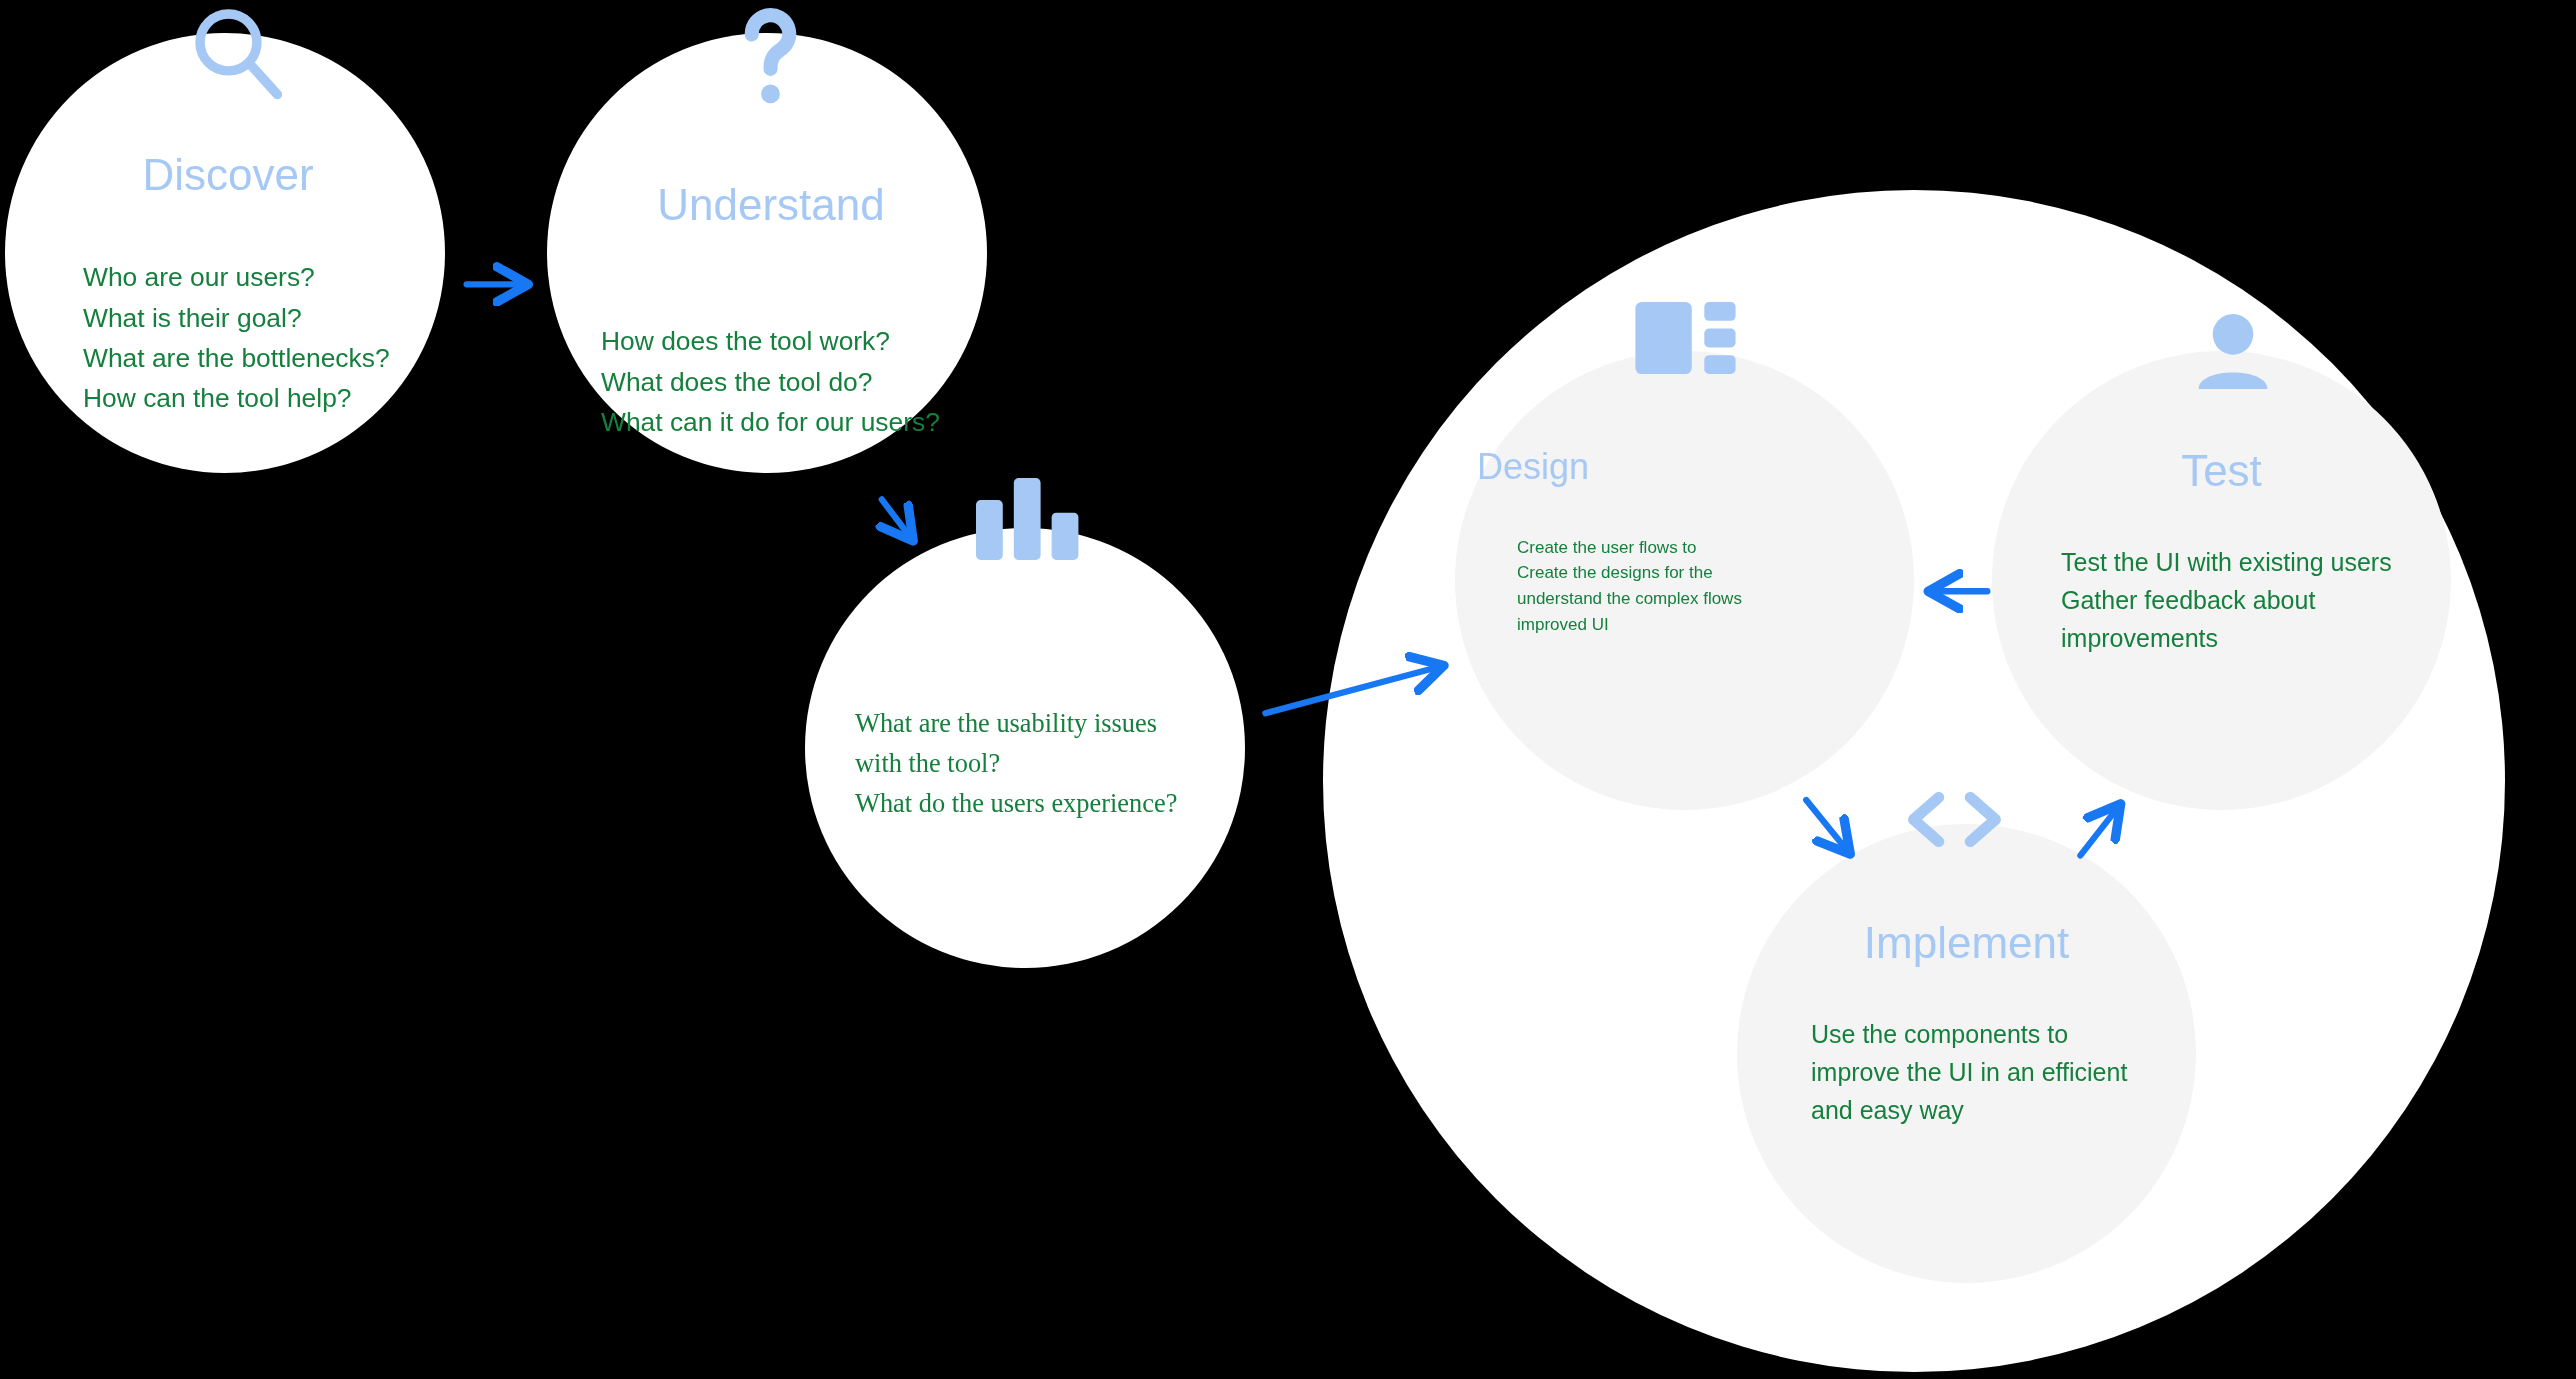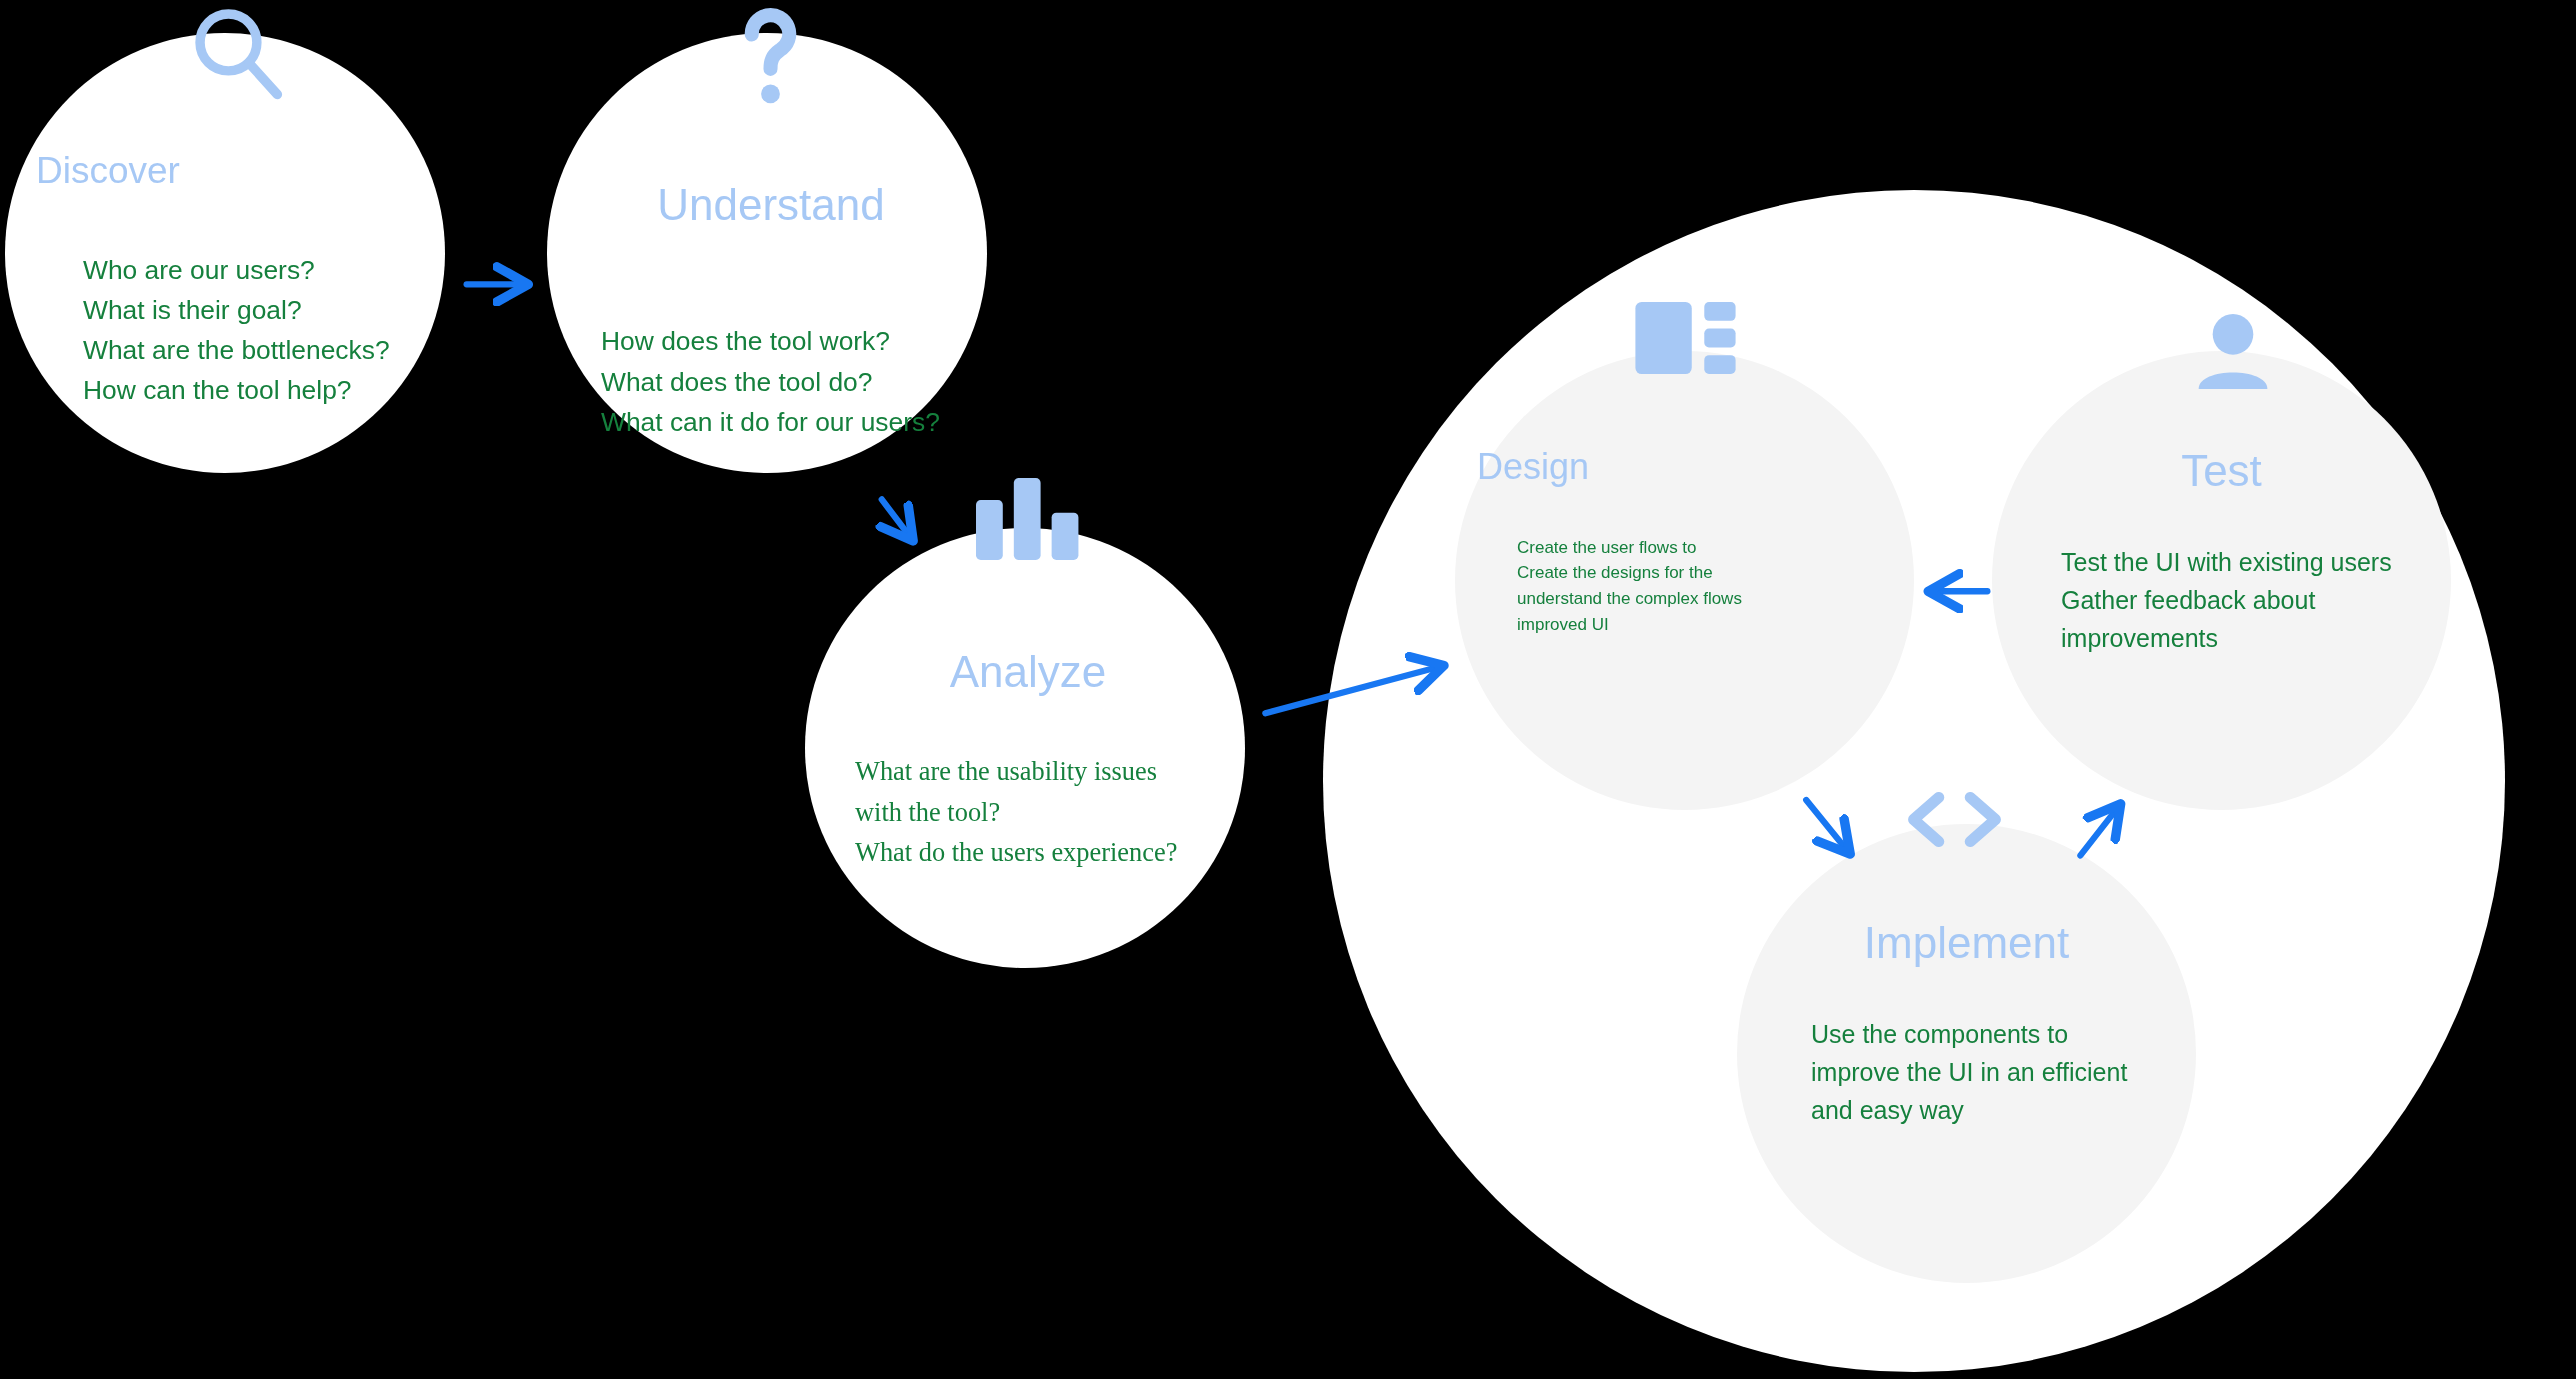--- a/index.html
+++ b/index.html
@@ -63,21 +63,21 @@
   <div class="circle white" style="left:5px; top:33px; width:440px; height:440px;"></div>
 
   <span class="icon" style="left:189px; top:2.5px; width:101px; height:101px;">
     <svg width="101" height="101" viewBox="0 0 64 64" fill="none">
       <circle cx="25" cy="25" r="18" stroke="#a6c8f5" stroke-width="6"></circle>
       <line x1="38" y1="38" x2="56" y2="58" stroke="#a6c8f5" stroke-width="6" stroke-linecap="round"></line>
     </svg>
   </span>
 
   <div class="node-body" style="left:36px; top:151px; width:384px;">
-    <div class="node-title" style="font-size:37px; text-align:left;">Discover</div>
+    <div class="node-title" style="font-size:44px; text-align:center;">Discover</div>
     <div class="node-lines" style="margin-top:58px; font-size:26.4px; padding-left:47px;">
       <div>Who are our users?</div>
       <div>What is their goal?</div>
       <div>What are the bottlenecks?</div>
       <div>How can the tool help?</div>
     </div>
   </div>
 
   <div class="circle white" style="left:547px; top:33px; width:440px; height:440px;"></div>
 
@@ -101,21 +101,20 @@
 
   <span class="icon" style="left:976px; top:478px; width:104px; height:82px;">
     <svg width="104" height="82" viewBox="0 0 66 52" fill="none">
       <rect x="0" y="14" width="17" height="38" rx="3" fill="#a6c8f5"></rect>
       <rect x="24" y="0" width="17" height="52" rx="3" fill="#a6c8f5"></rect>
       <rect x="48" y="22" width="17" height="30" rx="3" fill="#a6c8f5"></rect>
     </svg>
   </span>
 
   <div class="node-body" style="left:836px; top:648px; width:384px;">
-    <div class="node-title" style="font-size:44px; text-align:center;">Analyze</div>
     <div class="node-lines" style="margin-top:55px; font-size:26.4px; padding-left:19px;font-family:Liberation Serif, serif;">
       <div>What are the usability issues</div>
       <div>with the tool?</div>
       <div>What do the users experience?</div>
     </div>
   </div>
 
   <div class="circle white" style="left:1323px; top:190px; width:1182px; height:1182px;"></div>
 
   <div class="circle grey" style="left:1455px; top:351px; width:459px; height:459px;"></div>

